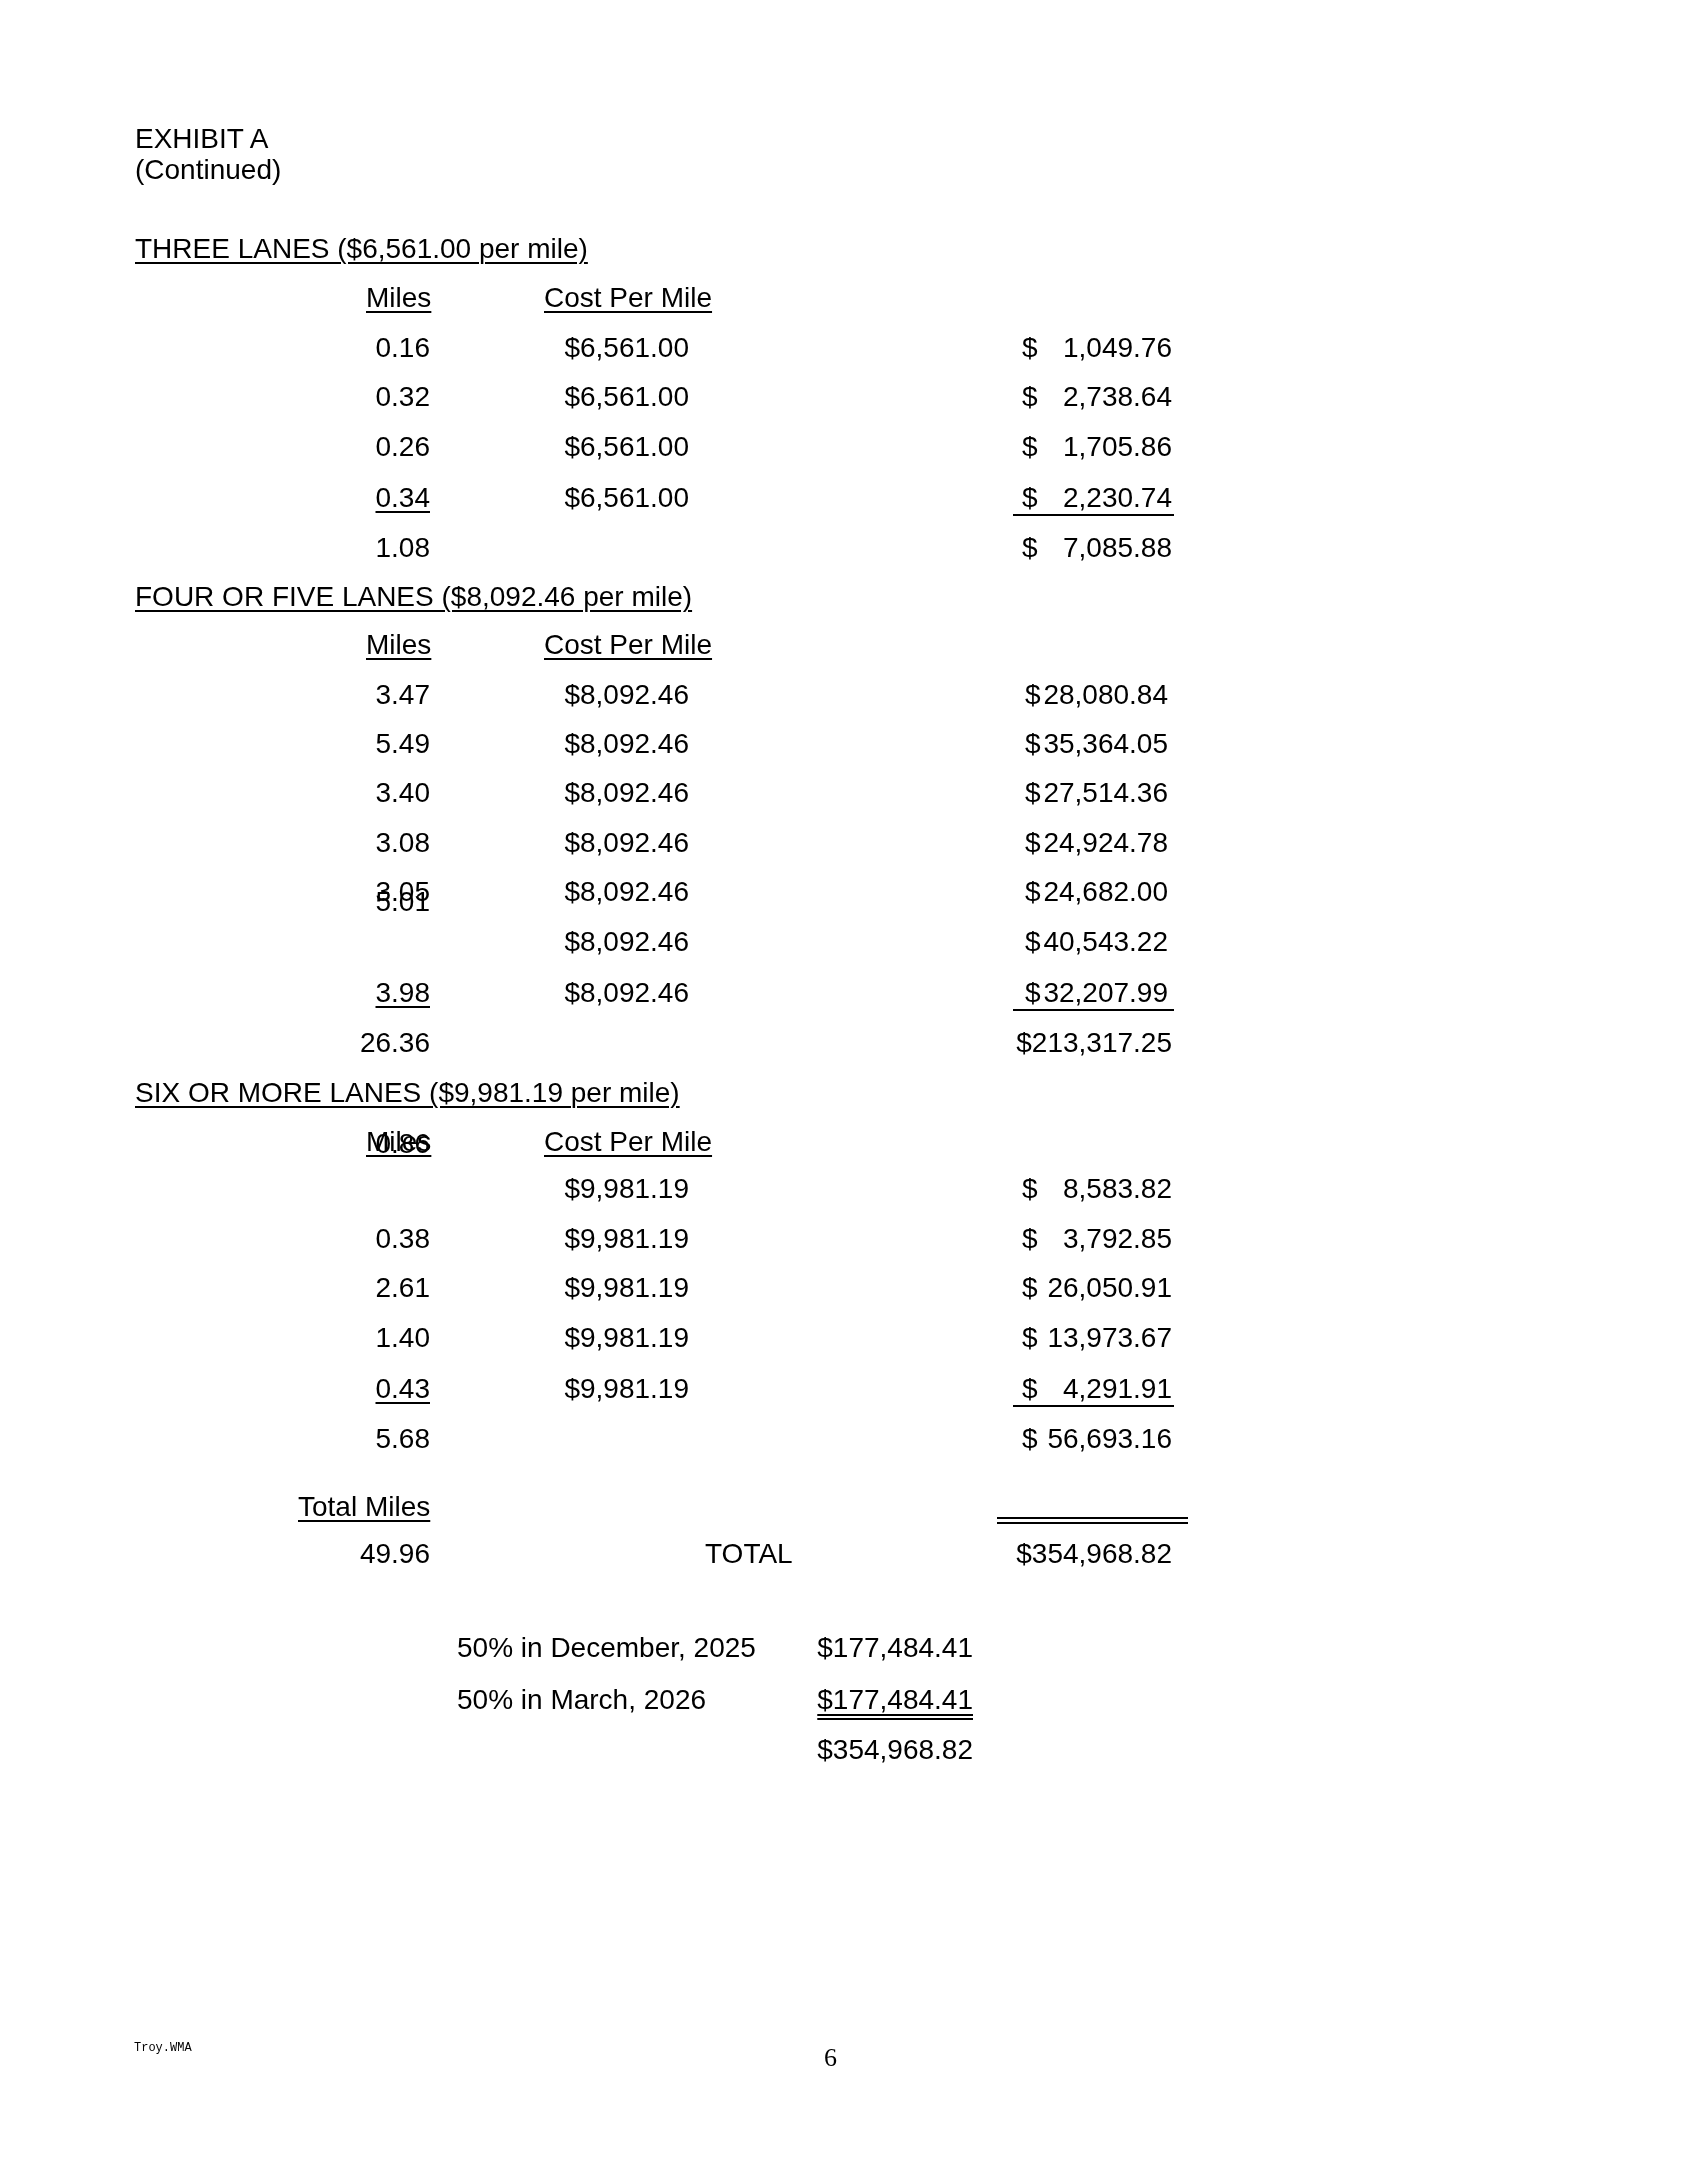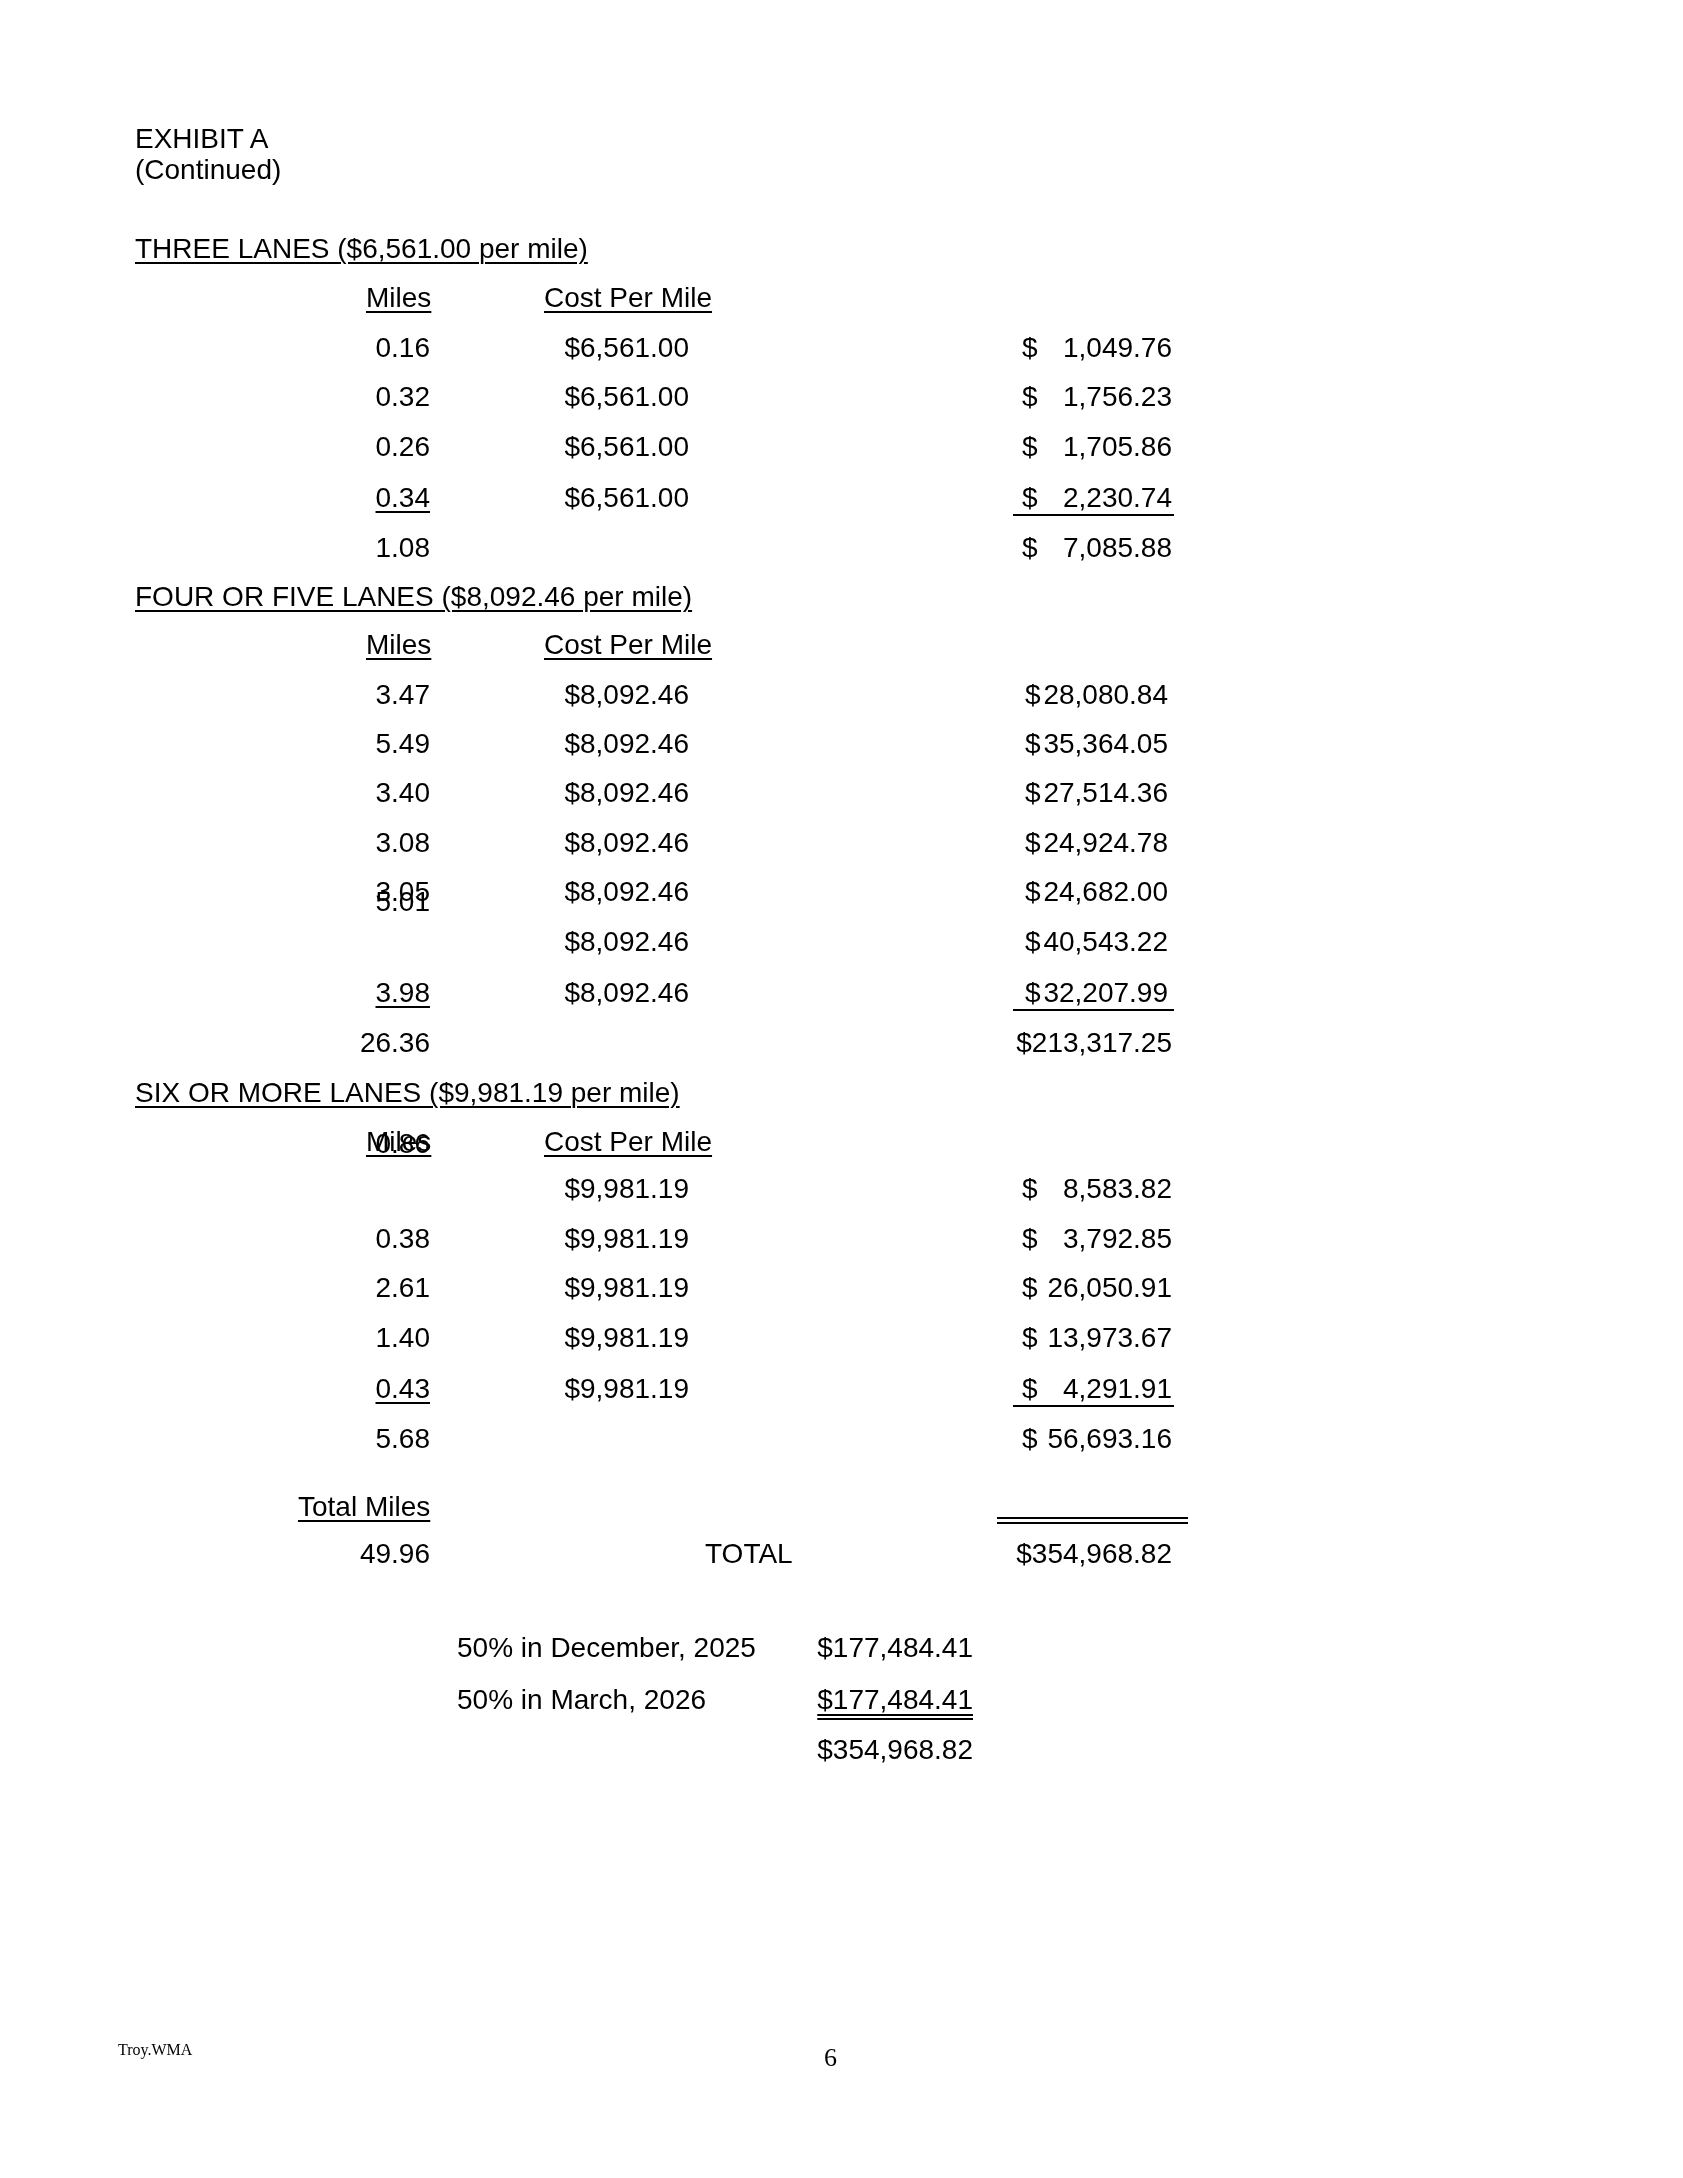--- a/index.html
+++ b/index.html
@@ -10,21 +10,21 @@
   .r { text-align: right; }
   .miles { width: 119px; left: 311px; text-align: right; }
   .cost { left: 560px; width: 129px; text-align: right; }
   .amt { left: 1010px; width: 162px; }
   .amt .dollar { position: absolute; left: 12px; }
   .amt .num { position: absolute; right: 0; }
   .amt.tight .dollar { left: 14px; }
   .amt.under::after { content: ""; position: absolute; left: 3px; right: -2px; top: 30px; border-top: 2px solid #000; }
   .hr-double { position: absolute; left: 997px; width: 191px; top: 1517px; height: 3px;
                border-top: 2px solid #000; border-bottom: 2px solid #000; }
-  .footer-left { position: absolute; left: 118px; top: 2041px; font-family: Liberation Serif, serif; font-size: 16px; }
+  .footer-left { position: absolute; left: 134px; top: 2041px; font-family: Liberation Mono, monospace; font-size: 12px; }
   .page-num { position: absolute; left: 824px; top: 2043px; font-family: "Liberation Serif", serif; font-size: 26px; }
   .dbl-under { text-decoration: underline double; text-underline-offset: 5px; }
 </style>
 </head>
 <body>
 
 <div>
   <div class="t" style="left:135px; top:125px;">EXHIBIT A</div>
   <div class="t" style="left:135px; top:156px;">(Continued)</div>
   <div id="sections">
@@ -33,21 +33,21 @@
         <div class="t u" style="left:366px; top:284px;">Miles</div>
         <div class="t u" style="left:544px; top:284px;">Cost Per Mile</div>
         <div>
           <div class="t miles" style="top:334px;">0.16</div>
           <div class="t cost" style="top:334px;">$6,561.00</div>
           <div class="t amt" style="top:334px; height:30px;"><span class="dollar">$</span><span class="num">1,049.76</span></div>
         </div>
         <div>
           <div class="t miles" style="top:383px;">0.32</div>
           <div class="t cost" style="top:383px;">$6,561.00</div>
-          <div class="t amt" style="top:383px; height:30px;"><span class="dollar">$</span><span class="num">1,756.23</span></div>
+          <div class="t amt" style="top:383px; height:30px;"><span class="dollar">$</span><span class="num">2,738.64</span></div>
         </div>
         <div>
           <div class="t miles" style="top:433px;">0.26</div>
           <div class="t cost" style="top:433px;">$6,561.00</div>
           <div class="t amt" style="top:433px; height:30px;"><span class="dollar">$</span><span class="num">1,705.86</span></div>
         </div>
         <div>
           <div class="t miles u" style="top:484px;">0.34</div>
           <div class="t cost" style="top:484px;">$6,561.00</div>
           <div class="t amt under" style="top:484px; height:30px;"><span class="dollar">$</span><span class="num">2,230.74</span></div>

